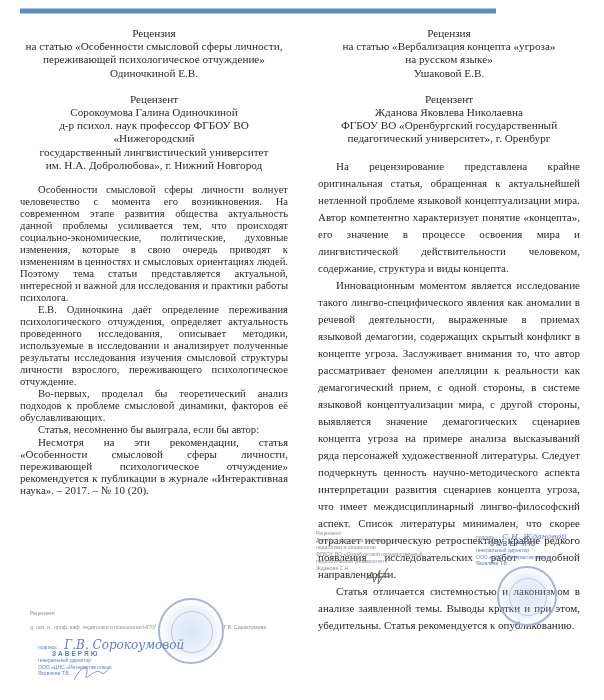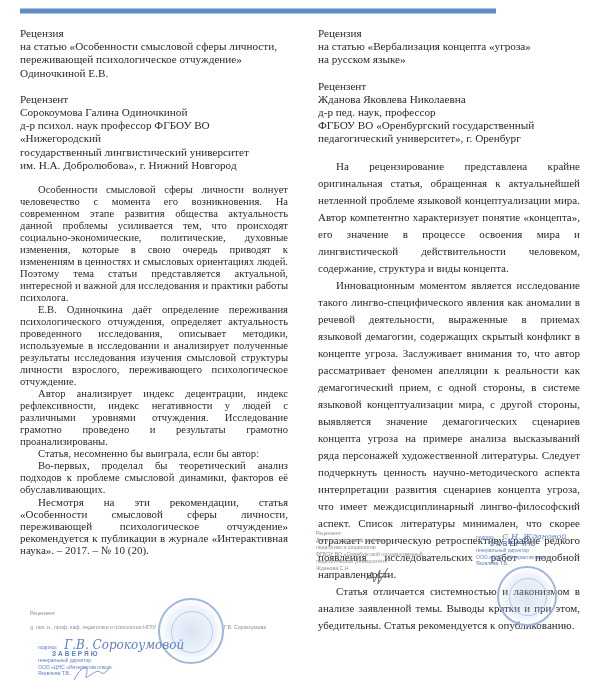--- a/index.html
+++ b/index.html
@@ -3,21 +3,21 @@
 <meta charset="utf-8">
 <style>
   html, body { margin: 0; padding: 0; background: #ffffff; }
   body { width: 604px; height: 700px; position: relative; overflow: hidden;
          font-family: "Liberation Serif", "DejaVu Serif", serif; color: #2a2a2a; }
   .rule { position: absolute; left: 20px; top: 8px; width: 476px; height: 4px;
           background: #5a8fbf; border-top: 1px solid #a9c7e2; border-bottom: 1px solid #a9c7e2; }
   .col { position: absolute; top: 0; width: 268px; }
   .col.left { left: 20px; }
   .col.right { left: 318px; width: 262px; }
-  .head { font-size: 11.2px; line-height: 13.2px; }
+  .head { text-align: center; font-size: 11.2px; line-height: 13.2px; }
   .head .title { margin-top: 27px; }
   .head .gap { height: 13px; }
   .body-text { margin-top: 12px; font-size: 10.6px; line-height: 12px; text-align: justify; }
   .body-text p { margin: 0; text-indent: 18px; }
   .body-text p.last { font-size: 11px; }
   .sign { position: absolute; font-family: "Liberation Sans", sans-serif; color: #8a8f99; }
   .small { font-size: 5.2px; line-height: 7px; }
   .stamp { position: absolute; border-radius: 50%; border: 2px solid #9fb7dc;
            background: radial-gradient(circle, rgba(150,180,225,0.35) 0%, rgba(170,195,230,0.18) 55%, rgba(255,255,255,0) 70%); }
   .stamp::after { content: ""; position: absolute; left: 18%; top: 18%; width: 64%; height: 64%;
@@ -43,23 +43,22 @@
     <div class="gap"></div>
     <div>Рецензент</div>
     <div>Сорокоумова Галина Одиночкиной</div>
     <div>д-р психол. наук профессор ФГБОУ ВО «Нижегородский</div>
     <div>государственный лингвистический университет</div>
     <div>им. Н.А. Добролюбова», г. Нижний Новгород</div>
   </div>
   <div class="body-text">
     <p>Особенности смысловой сферы личности волнует человечество с момента его возникновения. На современном этапе развития общества актуальность данной проблемы усиливается тем, что происходят социально-экономические, политические, духовные изменения, которые в свою очередь приводят к изменениям в ценностях и смысловых ориентациях людей. Поэтому тема статьи представляется актуальной, интересной и важной для исследования и практики работы психолога.</p>
     <p>Е.В. Одиночкина даёт определение переживания психологического отчуждения, определяет актуальность проведенного исследования, описывает методики, используемые в исследовании и анализирует полученные результаты исследования изучения смысловой структуры личности взрослого, переживающего психологическое отчуждение.</p>
-    <p>Автор анализирует индекс децентрации, индекс рефлексивности, индекс негативности у людей с различными уровнями отчуждения. Исследование грамотно проведено и результаты грамотно проанализированы.</p>
+    <p>Во-первых, проделал бы теоретический анализ подходов к проблеме смысловой динамики, факторов её обуславливающих.</p>
     <p>Статья, несомненно бы выиграла, если бы автор:</p>
-    <p>Во-первых, проделал бы теоретический анализ подходов к проблеме смысловой динамики, факторов её обуславливающих.</p>
     <p class="last">Несмотря на эти рекомендации, статья «Особенности смысловой сферы личности, переживающей психологическое отчуждение» рекомендуется к публикации в журнале «Интерактивная наука». – 2017. – № 10 (20).</p>
   </div>
 </div>
 
 <div class="stamp" style="left:158px; top:598px; width:62px; height:62px;"></div>
 <div class="sign small" style="left:30px; top:610px;">Рецензент</div>
 <div class="sign small" style="left:30px; top:624px;">д. пси. н., проф. каф. педагогики и психологии НГЛУ</div>
 <div class="sign small" style="left:224px; top:624px;">Г.В. Сорокоумова</div>
 <div class="certify" style="left:38px; top:642px;">
   <div><span>подпись</span>
@@ -71,24 +70,24 @@
 </div>
 <svg class="scribble" style="left:72px; top:660px;" width="40" height="24" viewBox="0 0 40 24">
   <path d="M2 20 C10 4, 18 4, 14 16 C12 22, 24 8, 28 12 C32 16, 36 10, 38 6" fill="none" stroke="#7f9ad0" stroke-width="1"></path>
 </svg>
 
 <div class="col right">
   <div class="head">
     <div class="title">Рецензия</div>
     <div>на статью «Вербализация концепта «угроза»</div>
     <div>на русском языке»</div>
+    <div>Ушаковой Е.В.</div>
     <div class="gap"></div>
     <div>Рецензент</div>
     <div>Жданова Яковлева Николаевна</div>
-    <div>д-р пед. наук, профессор</div>
     <div>ФГБОУ ВО «Оренбургский государственный</div>
     <div>педагогический университет», г. Оренбург</div>
   </div>
   <div class="body-text" style="font-size:11px; line-height:17px;font-family:Liberation Serif, serif;">
     <p>На рецензирование представлена крайне оригинальная статья, обращенная к актуальнейшей нетленной проблеме языковой концептуализации мира. Автор компетентно характеризует понятие «концепта», его значение в процессе освоения мира и лингвистической действительности человеком, содержание, структура и виды концепта.</p>
     <p>Инновационным моментом является исследование такого лингво-специфического явления как аномалии в речевой деятельности, выраженные в приемах языковой демагогии, содержащих скрытый конфликт в концепте угроза. Заслуживает внимания то, что автор рассматривает феномен апелляции к реальности как демагогический прием, с одной стороны, в системе языковой концептуализации мира, с другой стороны, выявляется значение демагогических сценариев концепта угроза на примере анализа высказываний ряда персонажей художественной литературы. Следует подчеркнуть ценность научно-методического аспекта интерпретации развития сценариев концепта угроза, что имеет междисциплинарный лингво-философский аспект. Список литературы минимален, что скорее отражает историческую ретроспективу крайне редкого появления исследовательских работ подобной направленности.</p>
     <p>Статья отличается системностью и лаконизмом в анализе заявленной темы. Выводы кратки и при этом, убедительны. Статья рекомендуется к опубликованию.</p>
   </div>
 </div>
 

